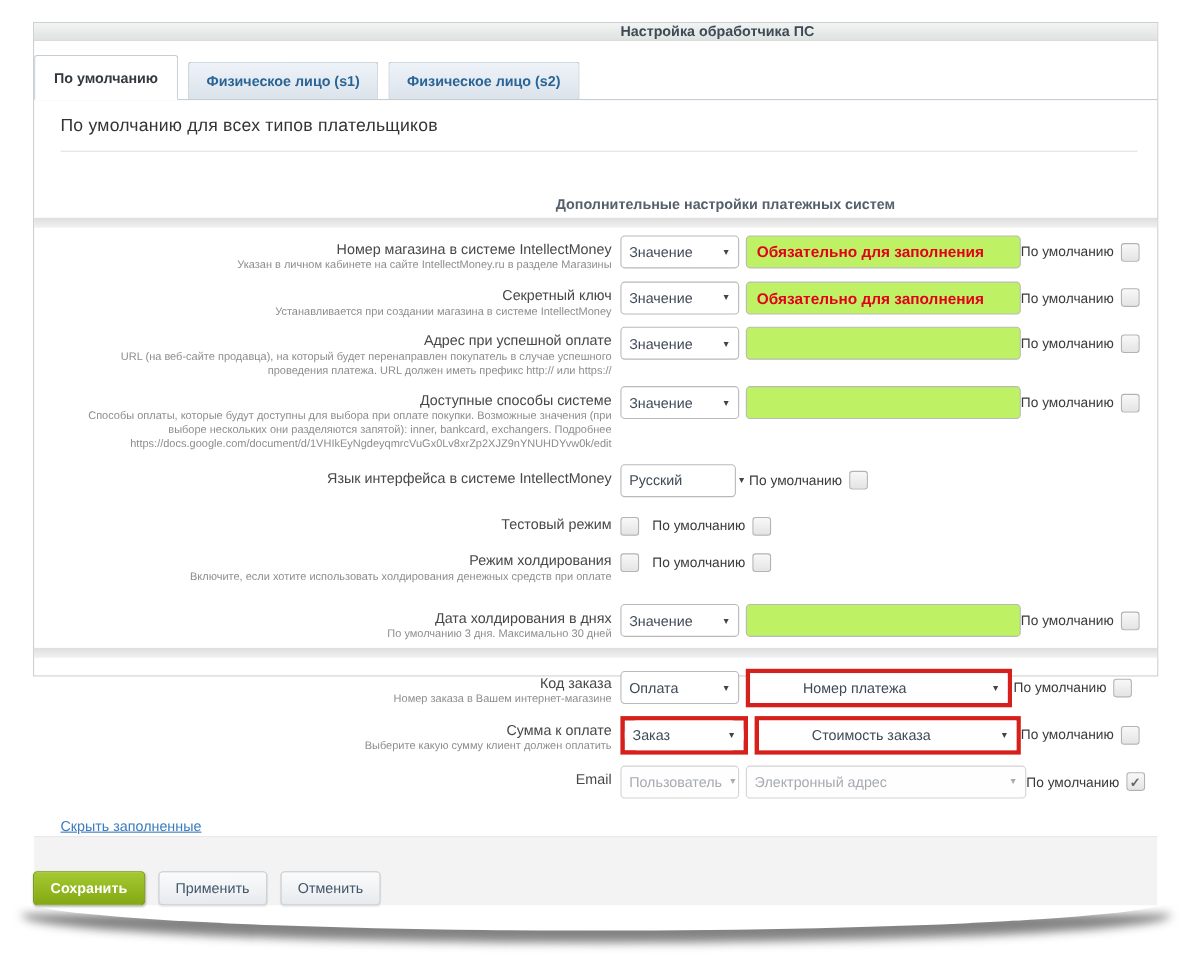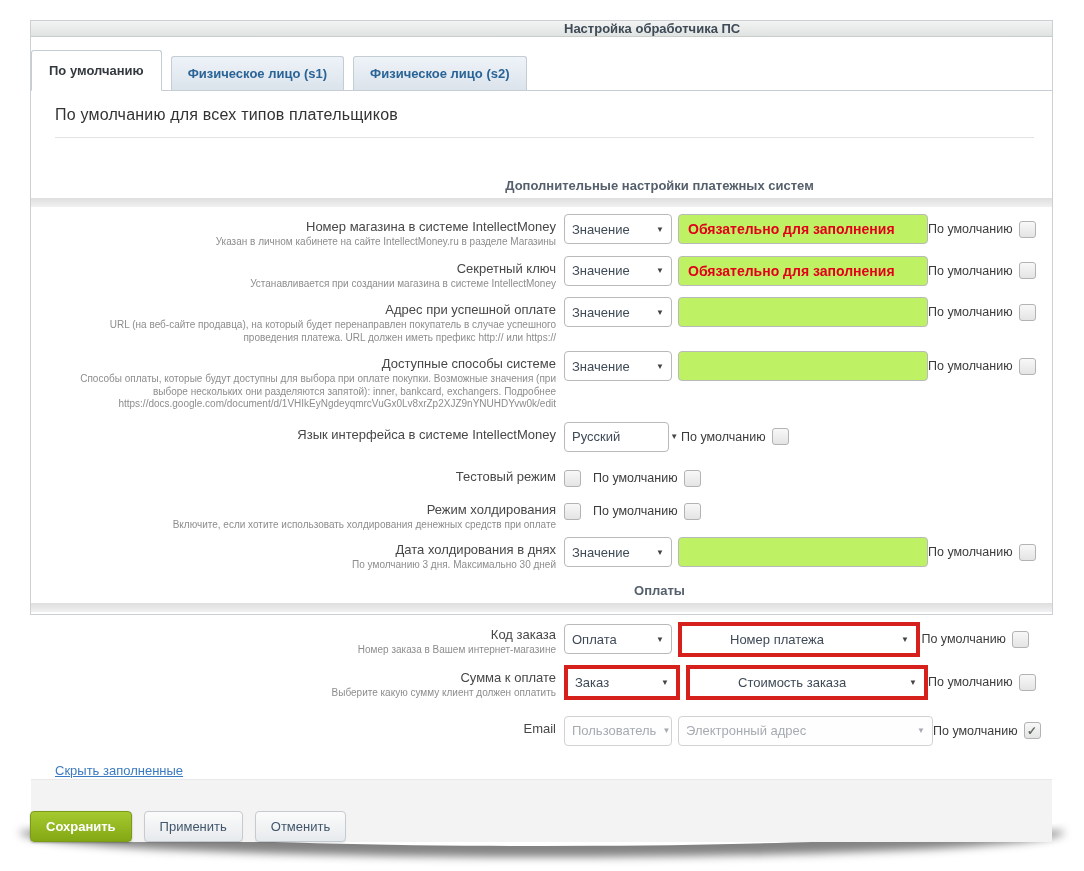--- a/index.html
+++ b/index.html
@@ -228,39 +228,38 @@
         <div class="ctrls">
           <span class="checkbox cb-solo"></span>
           <div class="defgroup inline">
             <span class="def-lbl">По умолчанию</span>
             <span class="checkbox"></span>
           </div>
         </div>
       </div>
 
       
-      <div class="row" style="margin-top:6px;">
+      <div class="row" style="margin-top:18px;">
         <div class="cell-label">
           <div class="lbl">Дата холдирования в днях</div>
           <div class="hlp">По умолчанию 3 дня. Максимально 30 дней</div>
         </div>
         <div class="ctrls">
           <div class="select sel-type">
             <span>Значение</span>
             <span class="arr">▼</span>
           </div>
           <div class="inputbox"></div>
           <div class="defgroup right">
             <span class="def-lbl">По умолчанию</span>
             <span class="checkbox"></span>
           </div>
         </div>
       </div>
 
-      <div class="section-head payments">Оплаты</div>
       <div class="section-strip"></div>
 
       
       <div class="row" style="margin-top:10px;">
         <div class="cell-label">
           <div class="lbl">Код заказа</div>
           <div class="hlp">Номер заказа в Вашем интернет-магазине</div>
         </div>
         <div class="ctrls">
           <div class="select sel-type">
@@ -300,21 +299,21 @@
             </div>
           </div>
           <div class="defgroup right">
             <span class="def-lbl">По умолчанию</span>
             <span class="checkbox"></span>
           </div>
         </div>
       </div>
 
       
-      <div class="row" style="margin-top:16px;">
+      <div class="row" style="margin-top:10px;">
         <div class="cell-label">
           <div class="lbl">Email</div>
         </div>
         <div class="ctrls">
           <div class="select sel-type sel-disabled">
             <span>Пользователь</span>
             <span class="arr">▼</span>
           </div>
           <div class="select sel-email2 sel-disabled">
             <span>Электронный адрес</span>

